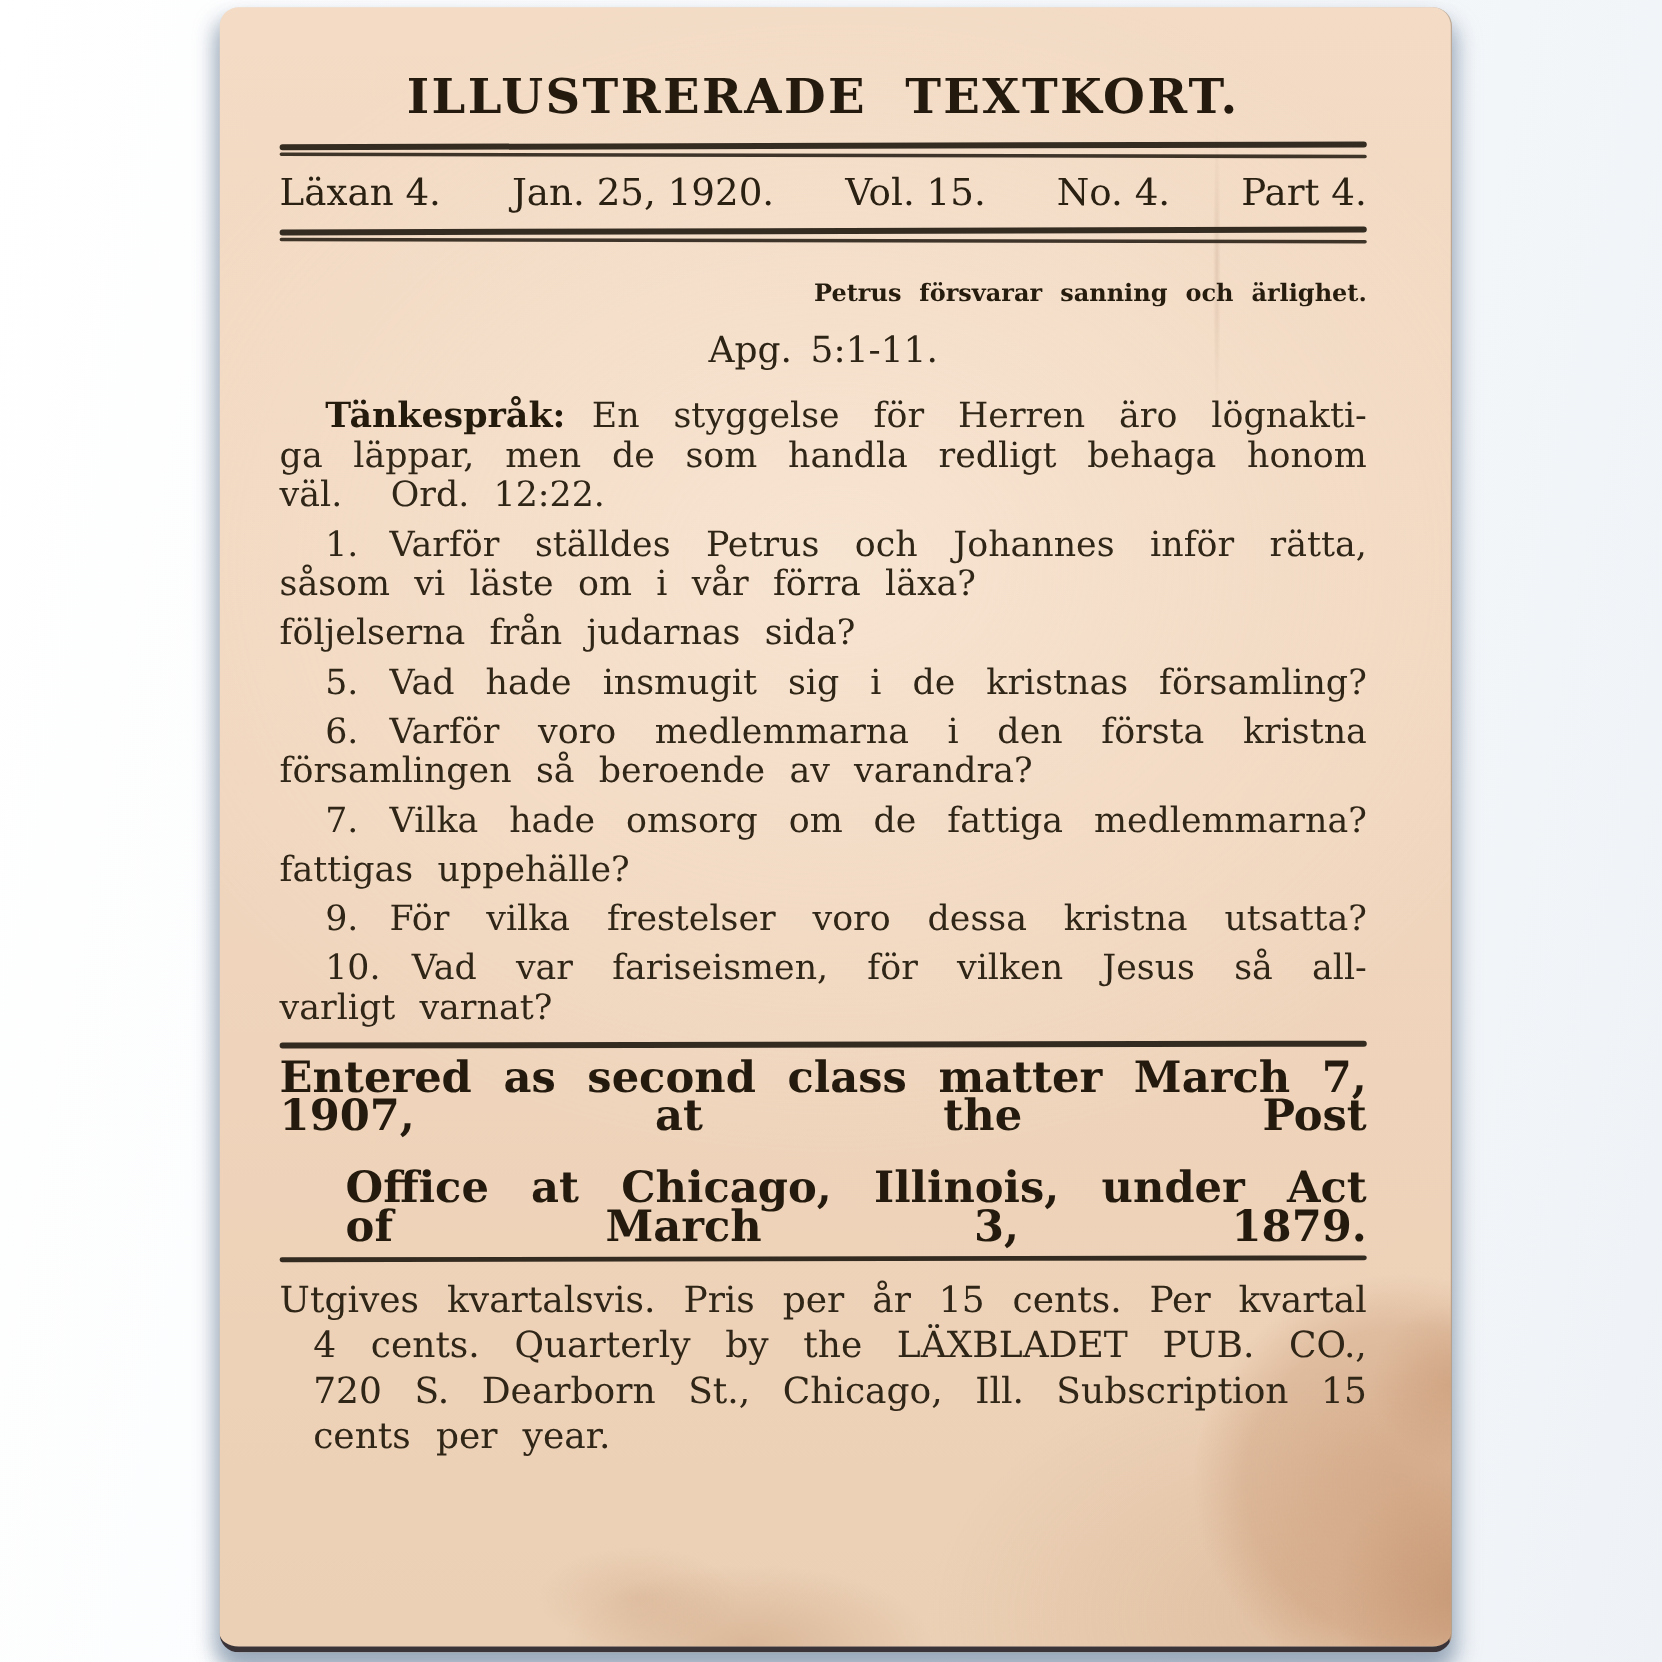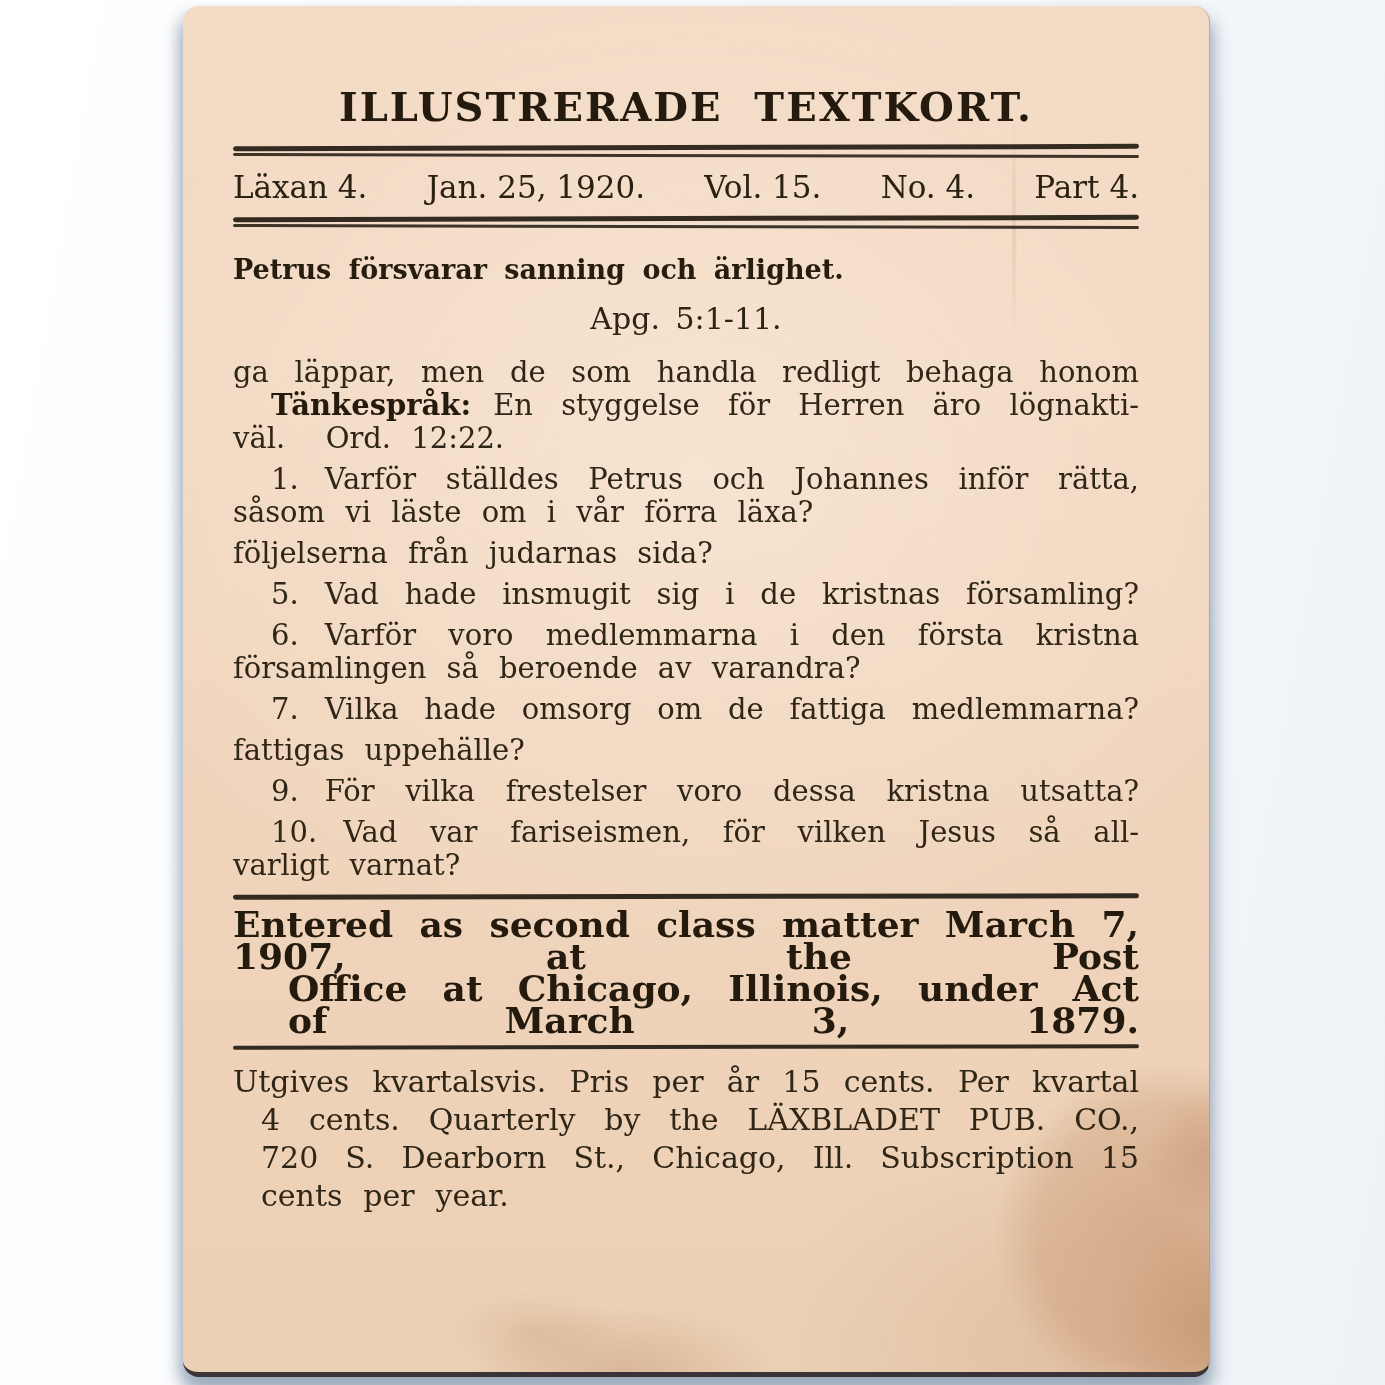--- a/index.html
+++ b/index.html
@@ -52,21 +52,21 @@
   }
 
   .content {
     position: relative;
     padding: 0 70px 0 50px;
     color: #2e2416;
   }
 
   
   .masthead {
-    margin: 78px 0 0 0;
+    margin: 52px 0 0 0;
     font-size: 40px;
     line-height: 46px;
     font-weight: bold;
     text-align: center;
     letter-spacing: 2px;
     word-spacing: 16px;
     color: #241b0e;
   }
 
   
@@ -94,24 +94,24 @@
     justify-content: space-between;
     align-items: baseline;
     font-size: 31px;
     line-height: 40px;
     color: #2a2113;
   }
 
   
   .lesson-title {
     margin: 23px 0 0 0;
-    font-size: 27px;
+    font-size: 20px;
     line-height: 38px;
     font-weight: bold;
-    text-align: left;
+    text-align: right;
     word-spacing: 8px;
     color: #261d0f;
   }
   .scripture {
     margin-top: 12px;
     font-size: 30px;
     line-height: 36px;
     text-align: center;
     word-spacing: 6px;
   }
@@ -135,21 +135,21 @@
   .lbl  { font-weight: bold; margin-right: 22px; color: #241b0d; }
 
   
   .postal {
     margin-top: 9px;
     font-size: 36px;
     line-height: 32px;
     font-weight: bold;
     color: #241b0e;
   }
-  .postal .pline2 { padding-left: 55px; }
+  .postal .pline2 { padding-left: 55px; margin-top: 28px; }
 
   
   .publisher {
     margin-top: 14px;
     font-size: 30px;
     line-height: 38px;
     color: #302617;
   }
   .publisher .ind { padding-left: 28px; }
 </style>
@@ -179,22 +179,22 @@
         <div class="r1"></div>
         <div class="r2"></div>
       </div>
 
       <h2 class="lesson-title">Petrus försvarar sanning och ärlighet.</h2>
       <div class="scripture">Apg. 5:1-11.</div>
 
       <div class="bodytext">
 
         <div class="para">
+          <div class="bline full indent"><span class="lbl">Tänkespråk:</span><span>En styggelse för Herren äro lögnakti-</span></div>
           <div class="bline full"><span>ga läppar, men de som handla redligt behaga honom</span></div>
-          <div class="bline full indent"><span class="lbl">Tänkespråk:</span><span>En styggelse för Herren äro lögnakti-</span></div>
           <div class="bline"><span>väl.  Ord. 12:22.</span></div>
         </div>
 
         <div class="para">
           <div class="bline full indent"><span class="qnum">1.</span><span>Varför ställdes Petrus och Johannes inför rätta,</span></div>
           <div class="bline"><span>såsom vi läste om i vår förra läxa?</span></div>
         </div>
 
 
 

